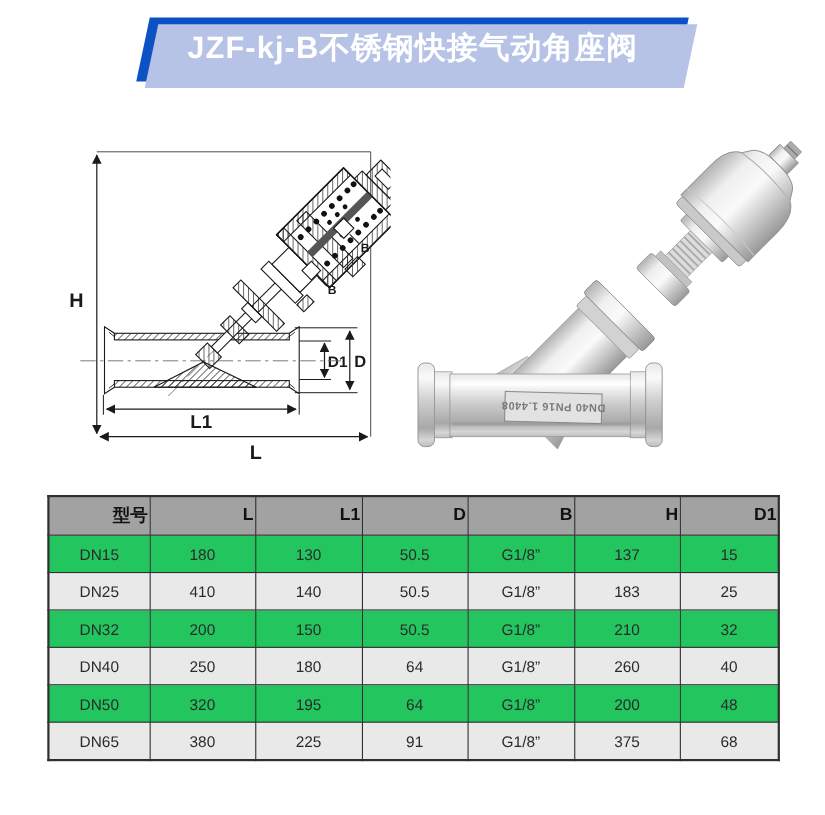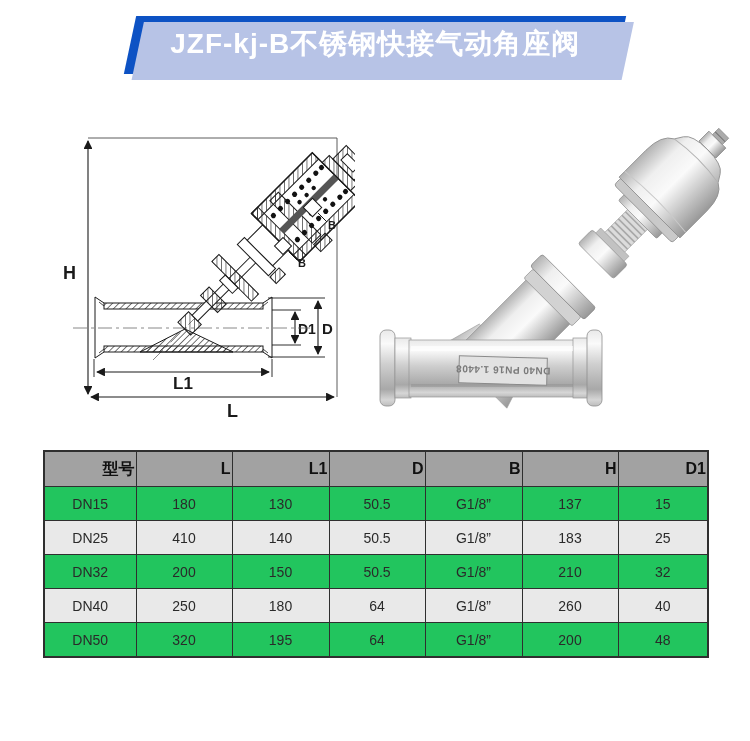--- a/index.html
+++ b/index.html
@@ -283,16 +283,25 @@
         </tr>
         <tr>
           <td>DN50</td>
           <td>320</td>
           <td>195</td>
           <td>64</td>
           <td>G1/8”</td>
           <td>200</td>
           <td>48</td>
         </tr>
+        <tr>
+          <td>DN65</td>
+          <td>380</td>
+          <td>225</td>
+          <td>91</td>
+          <td>G1/8”</td>
+          <td>375</td>
+          <td>68</td>
+        </tr>
     </tbody>
   </table>
 
 </div>
 
 </body></html>

